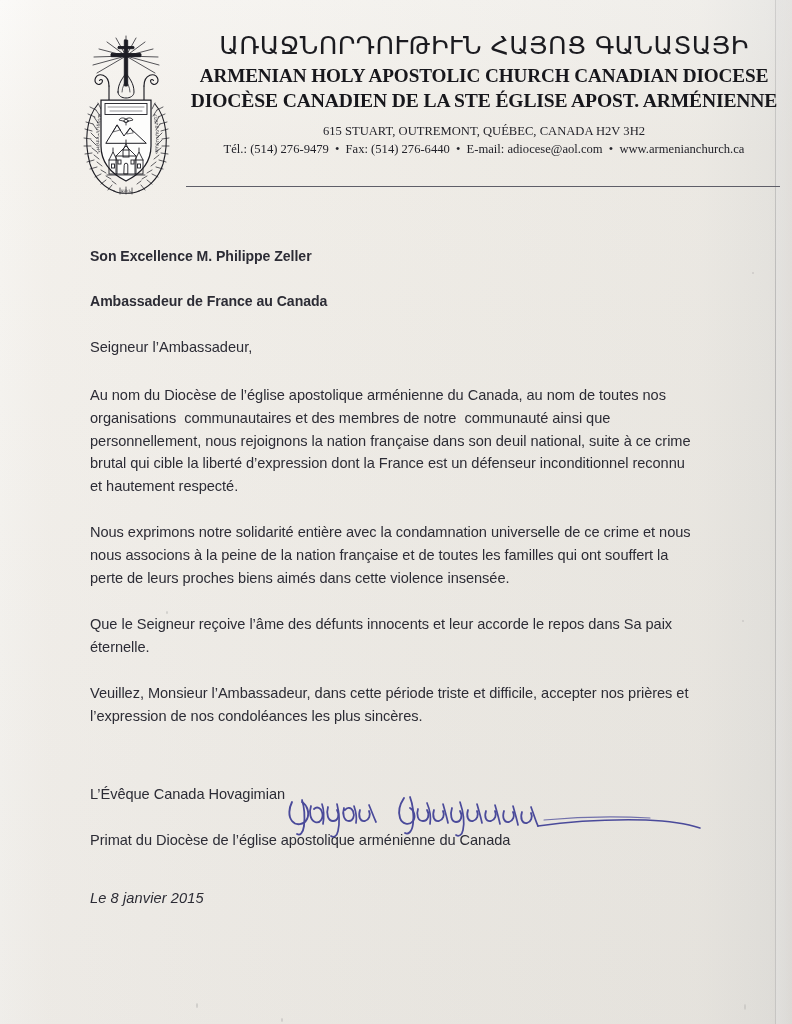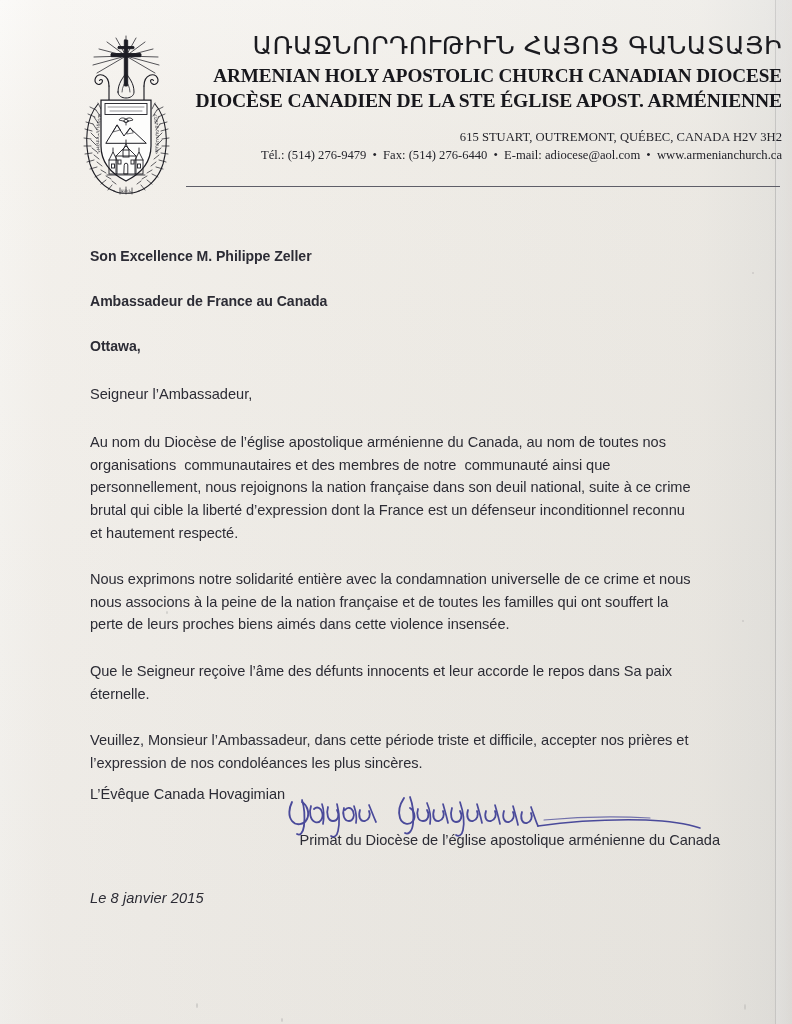--- a/index.html
+++ b/index.html
@@ -58,21 +58,21 @@
     width: 116px;
     height: 166px;
   }
   .emblem svg { display: block; width: 116px; height: 166px; }
 
   .head-text {
     position: absolute;
     left: 186px;
     top: 6px;
     width: 596px;
-    text-align: right;
+    text-align: center;
   }
 
   .hl-arm {
     font-family: "DejaVu Sans", sans-serif;
     font-size: 25.5px;
     line-height: 1.08;
     letter-spacing: 0.4px;
     font-weight: 400;
     color: #1b1b20;
     white-space: nowrap;
@@ -86,21 +86,21 @@
     margin: 0;
   }
   .hl-en { font-size: 19.2px; line-height: 1.25; letter-spacing: -0.1px; }
   .hl-fr { font-size: 19.6px; line-height: 1.25; letter-spacing: -0.15px; margin-top: 1px; }
 
   .hl-addr {
     font-family: "Liberation Serif", serif;
     font-size: 12.6px;
     line-height: 1.42;
     color: #23232a;
-    margin-top: 16px;
+    margin-top: 10px;
     white-space: nowrap;
   }
   .hl-contact {
     font-family: "Liberation Serif", serif;
     font-size: 12.6px;
     line-height: 1.42;
     color: #23232a;
     white-space: nowrap;
   }
   .hl-contact .sep { padding: 0 3px; }
@@ -156,21 +156,20 @@
     font-size: 14.6px;
     color: #2c2c35;
     margin: 0;
     letter-spacing: -0.05px;
   }
   .sig-title {
     font-size: 14.6px;
     color: #2c2c35;
     margin: 30px 0 0 0;
     letter-spacing: -0.05px;
-    text-align: right;
   }
   .signature-ink {
     position: absolute;
     left: 196px;
     top: 2px;
     width: 420px;
     height: 52px;
     pointer-events: none;
   }
   .signature-ink svg { display: block; width: 420px; height: 52px; }
@@ -325,21 +324,20 @@
         <span>www.armenianchurch.ca</span>
       </div>
     </div>
 
     <div class="rule"></div>
   </div>
 
   <div class="letter-body">
     <p class="recipient-line">Son Excellence M. Philippe Zeller</p>
     <p class="recipient-line">Ambassadeur de France au Canada</p>
-    <p class="recipient-line">Ottawa,</p>
 
     <p class="salutation">Seigneur l’Ambassadeur,</p>
 
     <p class="para">Au nom du Diocèse de l’église apostolique arménienne du Canada, au nom de toutes nos organisations  communautaires et des membres de notre  communauté ainsi que personnellement, nous rejoignons la nation française dans son deuil national, suite à ce crime brutal qui cible la liberté d’expression dont la France est un défenseur inconditionnel reconnu et hautement respecté.</p>
     <p class="para">Nous exprimons notre solidarité entière avec la condamnation universelle de ce crime et nous nous associons à la peine de la nation française et de toutes les familles qui ont souffert la perte de leurs proches biens aimés dans cette violence insensée.</p>
     <p class="para">Que le Seigneur reçoive l’âme des défunts innocents et leur accorde le repos dans Sa paix éternelle.</p>
     <p class="para">Veuillez, Monsieur l’Ambassadeur, dans cette période triste et difficile, accepter nos prières et l’expression de nos condoléances les plus sincères.</p>
   </div>
 
   <div class="signature-block">

